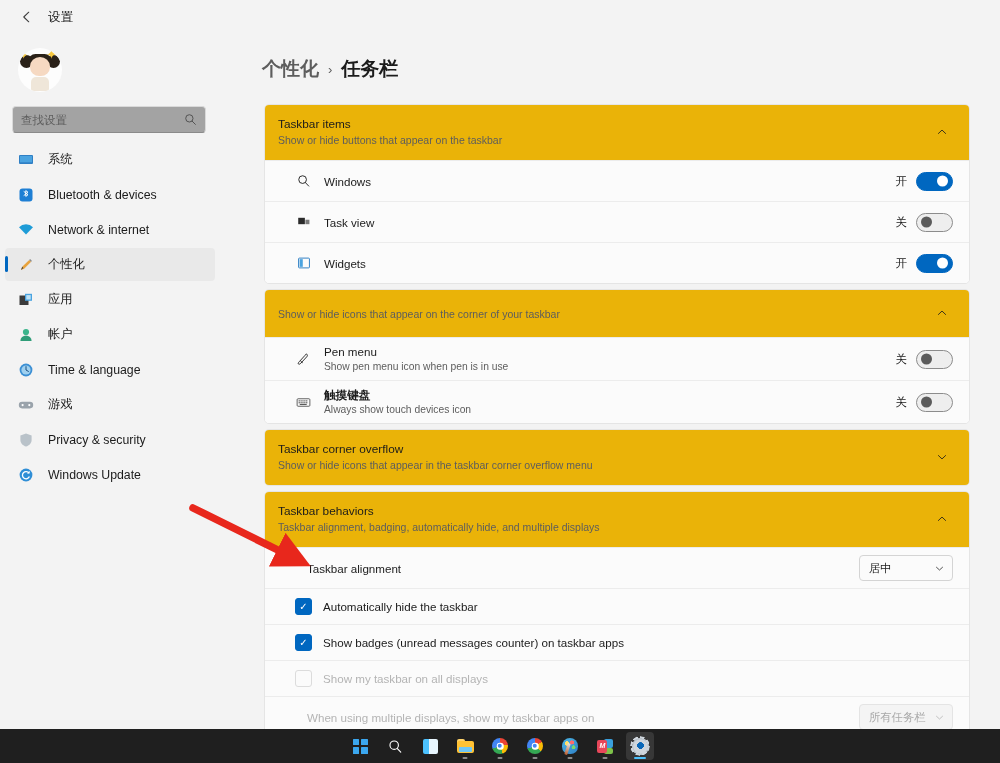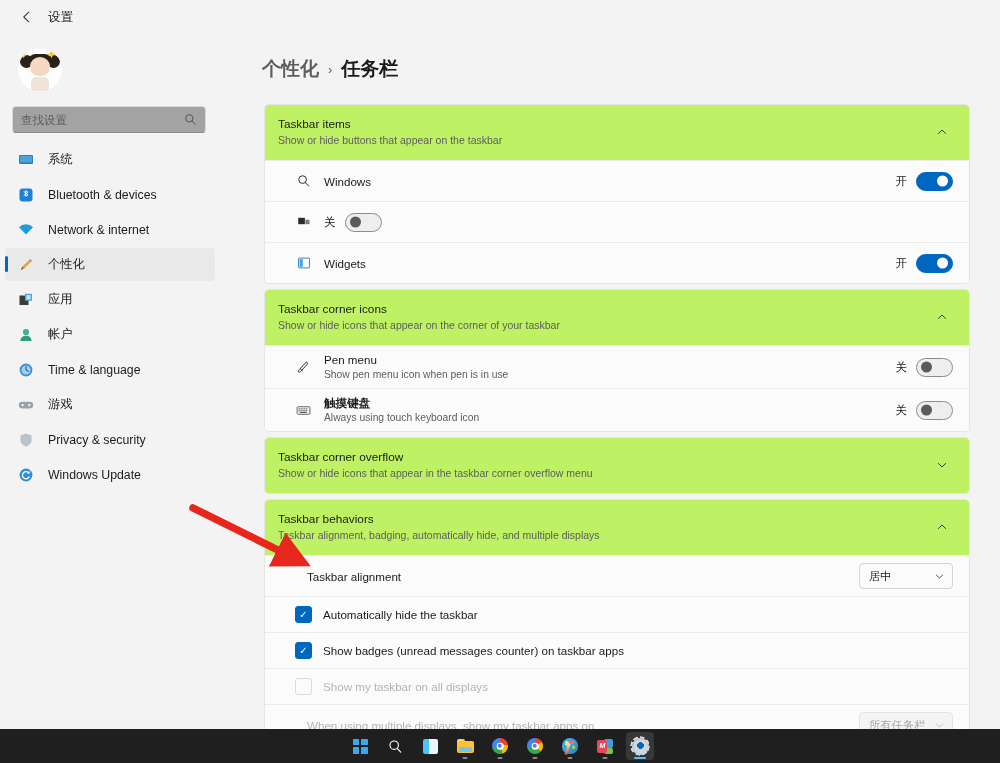--- a/index.html
+++ b/index.html
@@ -172,21 +172,21 @@
     background: #fbfbfb;
     border: 1px solid #e5e5e5;
     border-radius: 5px;
     margin-bottom: 5px;
     overflow: hidden;
   }
   .card-header {
     display: flex; align-items: center;
     padding: 12px 16px 13px 13px;
     cursor: pointer;
-    background: #bef264;
+    background: #eab308;
   }
   .card-header .ch-text { flex: 1; }
   .ch-title {
     font-size: 11.8px;
     color: #1b1b1b;
     line-height: 15px;
   }
   .ch-sub {
     font-size: 10.5px;
     color: #5d5d5d;
@@ -567,20 +567,23 @@
           </div>
         </div>
 
         <div class="row">
           <span class="row-icon">
             <svg width="14" height="14" viewBox="0 0 16 16">
               <rect x="1.4" y="3.2" width="7.6" height="7.3" fill="#2b2b2b"></rect>
               <rect x="9.6" y="5.4" width="4.6" height="5.1" fill="#7a7a7a"></rect>
             </svg>
           </span>
+          <div class="row-text">
+            <div class="row-label">Task view</div>
+          </div>
           <div class="toggle-wrap">
             <span class="toggle-state">关</span>
             <div class="toggle off">
                 <span class="knob"></span>
               </div>
           </div>
         </div>
 
         <div class="row">
           <span class="row-icon">
@@ -597,21 +600,20 @@
             <div class="toggle on">
                 <span class="knob"></span>
               </div>
           </div>
         </div>
       </div>
 
       <div class="card">
         <div class="card-header">
           <div class="ch-text">
-            <div class="ch-title">Taskbar corner icons</div>
             <div class="ch-sub">Show or hide icons that appear on the corner of your taskbar</div>
           </div>
           <div class="chev">
             <svg width="12" height="12" viewBox="0 0 16 16">
               <path d="M3.2 10 L8 5.4 L12.8 10" fill="none" stroke="#1b1b1b" stroke-width="1.1" stroke-linecap="round"></path>
             </svg>
           </div>
         </div>
 
         <div class="row tall">
@@ -648,21 +650,21 @@
                   <rect x="4.8" y="7.6" width="1.3" height="1.3"></rect>
                 <rect x="6.8" y="7.6" width="1.3" height="1.3"></rect>
                   <rect x="8.8" y="7.6" width="1.3" height="1.3"></rect>
                 <rect x="10.8" y="7.6" width="1.3" height="1.3"></rect>
                 <rect x="4" y="9.5" width="7.4" height="1.2"></rect>
               </g>
             </svg>
           </span>
           <div class="row-text">
             <div class="row-label cjk">触摸键盘</div>
-            <div class="row-sub">Always using touch keyboard icon</div>
+            <div class="row-sub">Always show touch devices icon</div>
           </div>
           <div class="toggle-wrap">
             <span class="toggle-state">关</span>
             <div class="toggle off">
                 <span class="knob"></span>
               </div>
           </div>
         </div>
       </div>
 

